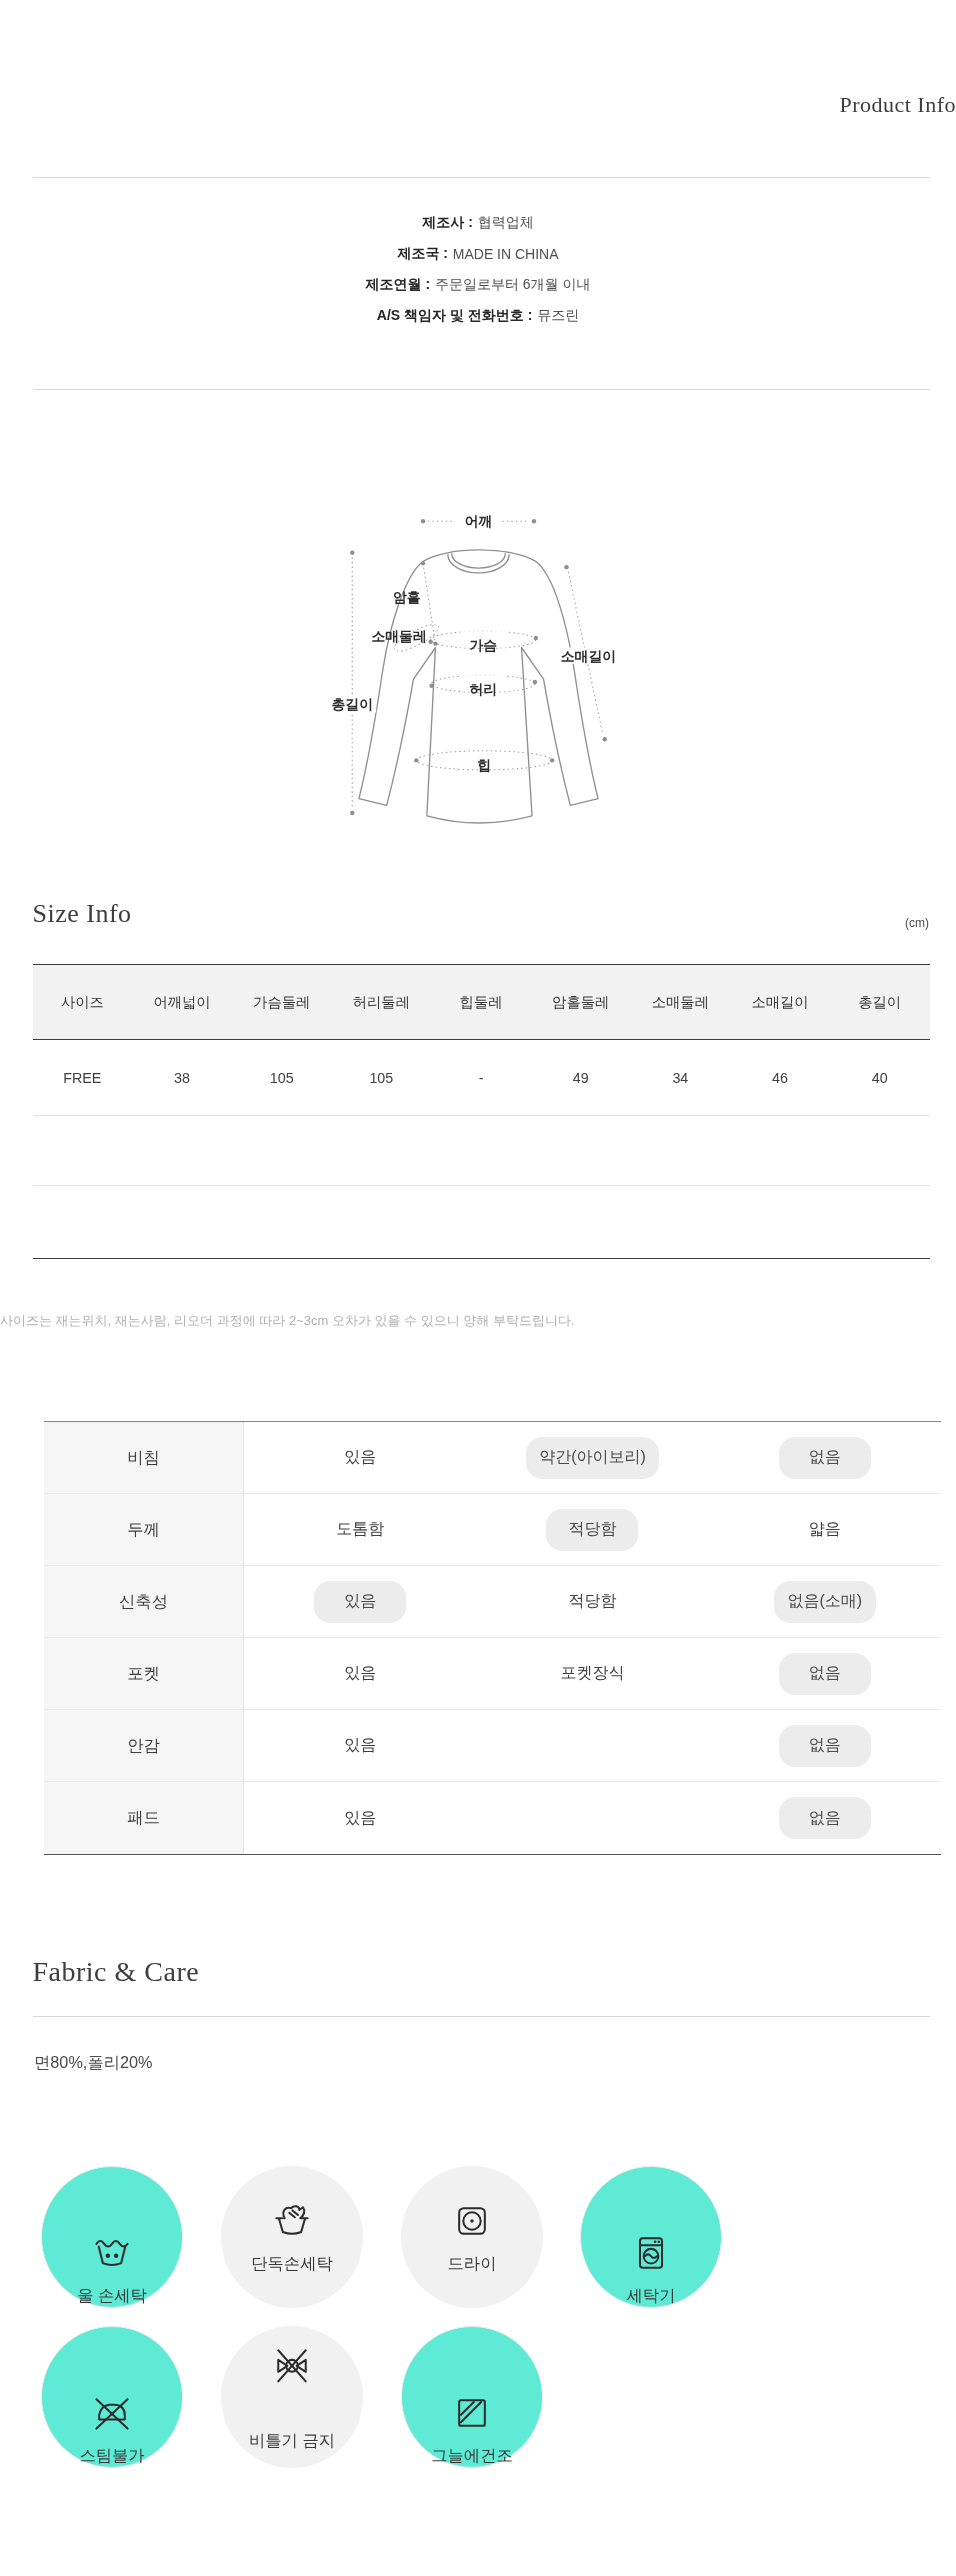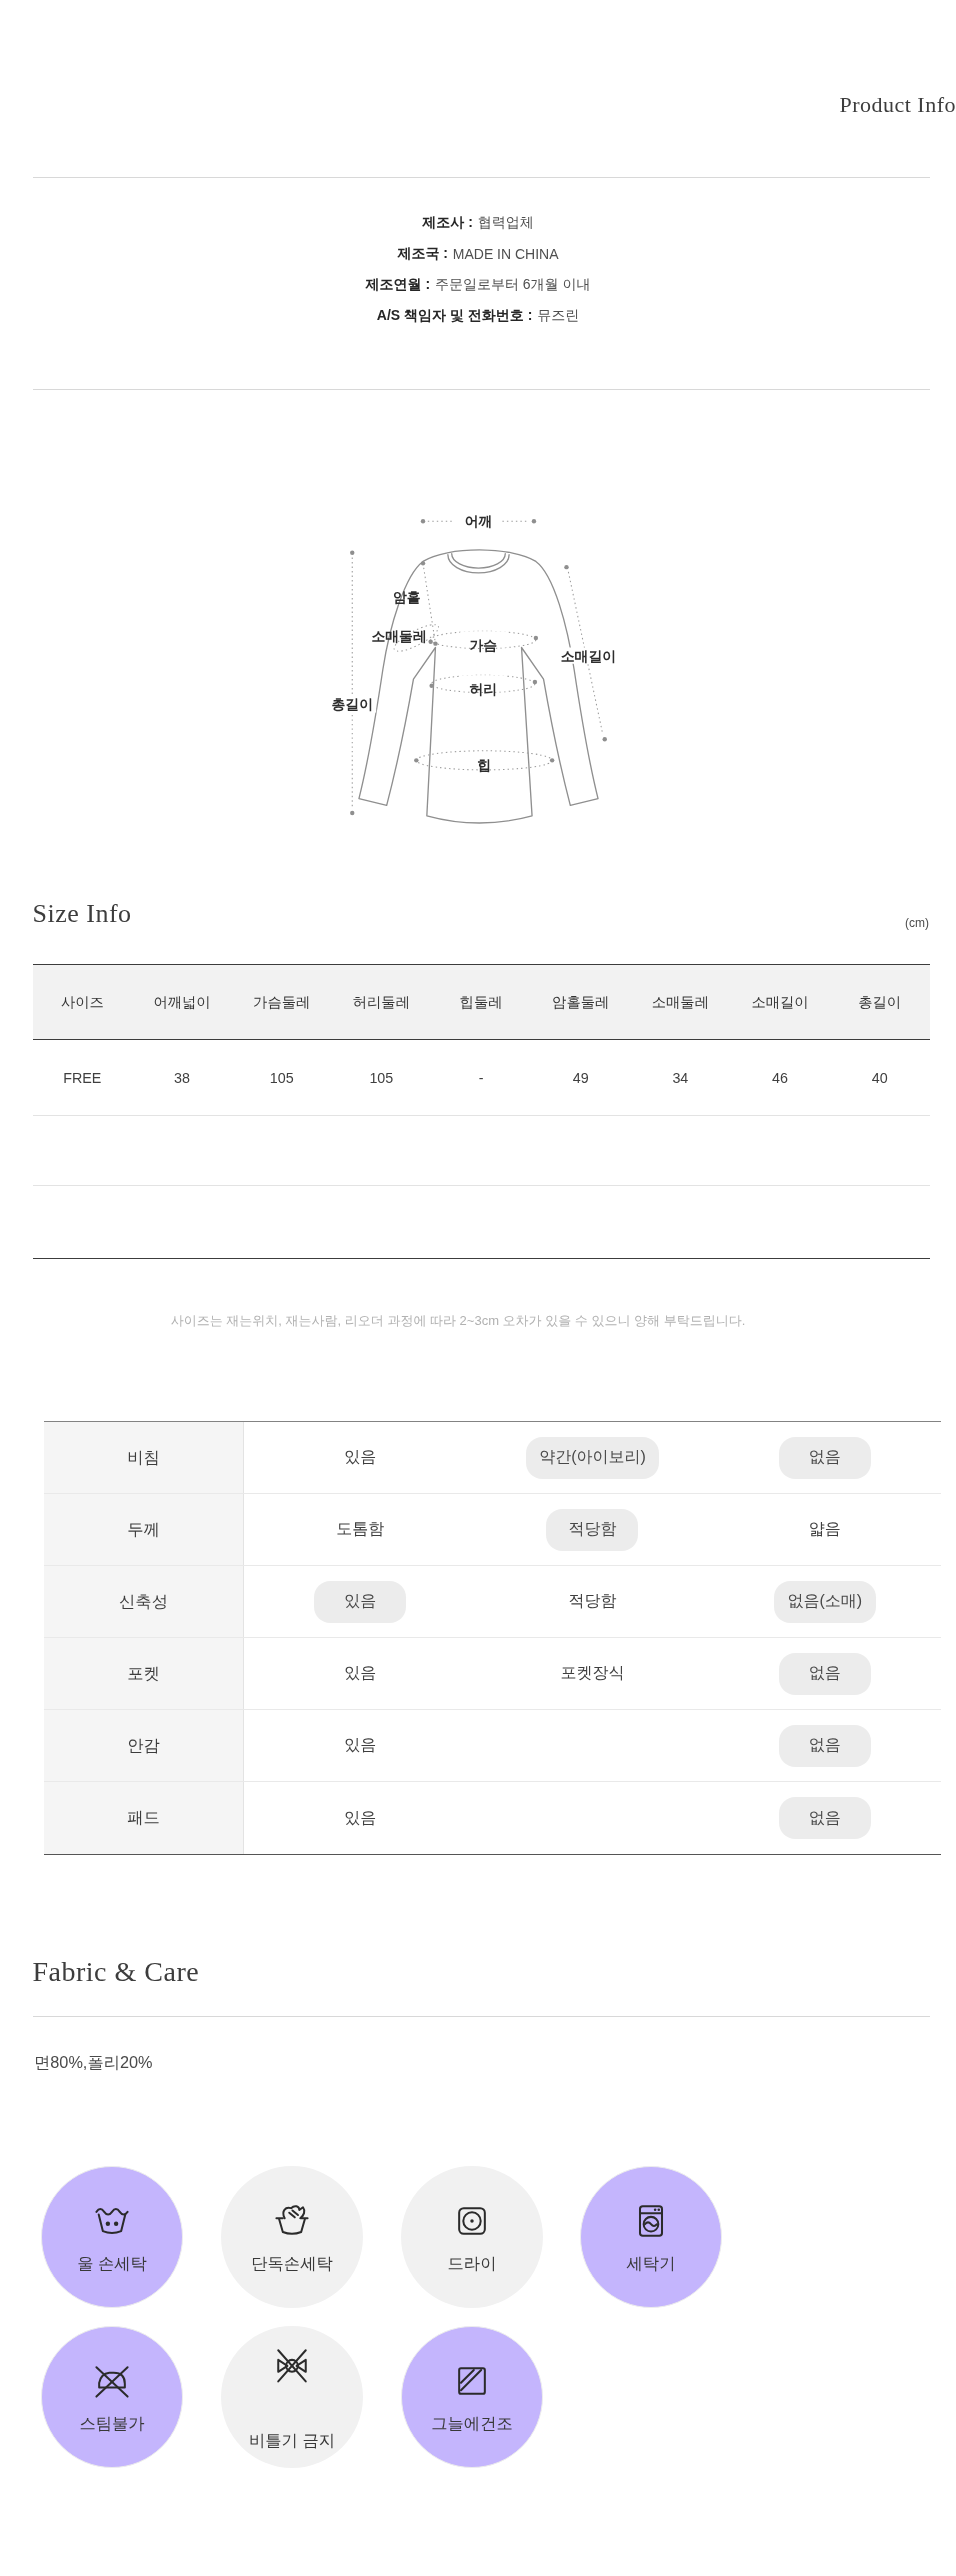--- a/index.html
+++ b/index.html
@@ -27,37 +27,37 @@
   
   .size-title { top:899px; left:32.5px; font-size:26px; }
   .size-unit { top:916px; right:27px; font-size:12px; color:#4c4c4c; }
   .size-table { top:964px; left:32.5px; width:897px; }
   .size-head { display:flex; height:76px; background:#f2f2f2; border-top:1.9px solid #3c3c3c; border-bottom:1px solid #3c3c3c; }
   .size-head .cell { flex:1; display:flex; align-items:center; justify-content:center; font-size:14.3px; color:#333; }
   .size-row { display:flex; height:76px; border-bottom:1px solid #e3e3e3; }
   .size-row .cell { flex:1; display:flex; align-items:center; justify-content:center; font-size:14.3px; color:#3f3f3f; }
   .size-empty-1 { height:70px; border-bottom:1px solid #e3e3e3; }
   .size-empty-2 { height:73px; border-bottom:1.9px solid #3c3c3c; }
-  .size-note { top:1312px; left:0; width:916px; text-align:center; font-size:13px; color:#b1b1b1; }
+  .size-note { top:1312px; left:0; width:916px; font-size:13px; color:#b1b1b1; }
   
   .detail-table { top:1421px; left:44px; width:897px; border-top:1.9px solid #838383; border-bottom:1.9px solid #555; }
   .detail-row { display:flex; height:72px; border-bottom:1px solid #e9e9e9; }
   .detail-row:last-child { border-bottom:none; }
   .detail-label { width:200px; background:#f5f5f5; border-right:1px solid #e3e3e3; display:flex; align-items:center; justify-content:center; font-size:16.3px; color:#3c3c3c; }
   .detail-opts { flex:1; display:flex; }
   .detail-opt-cell { flex:1; display:flex; align-items:center; justify-content:center; }
   .opt { font-size:16px; color:#3f3f3f; }
   .opt.pill { background:#ececec; border-radius:16.3px; min-width:92px; padding:10.5px 13.4px; text-align:center; color:#484848; }
   
   .fc-title { top:1956px; left:32.5px; font-size:28px; }
   .fc-divider { top:2016px; }
   .fc-composition { top:2052px; left:34px; font-size:16.3px; color:#4a4a4a; }
   .care-circle { width:142px; height:142px; border-radius:50%;
     display:flex; flex-direction:column; align-items:center; justify-content:center; gap:9.6px; }
-  .care-circle.white { background:#c4b5fd; border:1px solid #ededed; }
+  .care-circle.white { background:#5eead4; border:1px solid #ededed;justify-content:flex-end; }
   .care-circle.gray  { background:#f1f1f1; }
   .care-icon { width:44px; height:44px; }
   .care-icon svg { width:44px; height:44px; display:block; }
   .care-label { font-size:16.3px; color:#383838; }
 </style>
 </head>
 <body>
 
 <h1 class="abs serif-title page-title">Product Info</h1>
 <div class="abs divider" style="top:177px;"></div>

